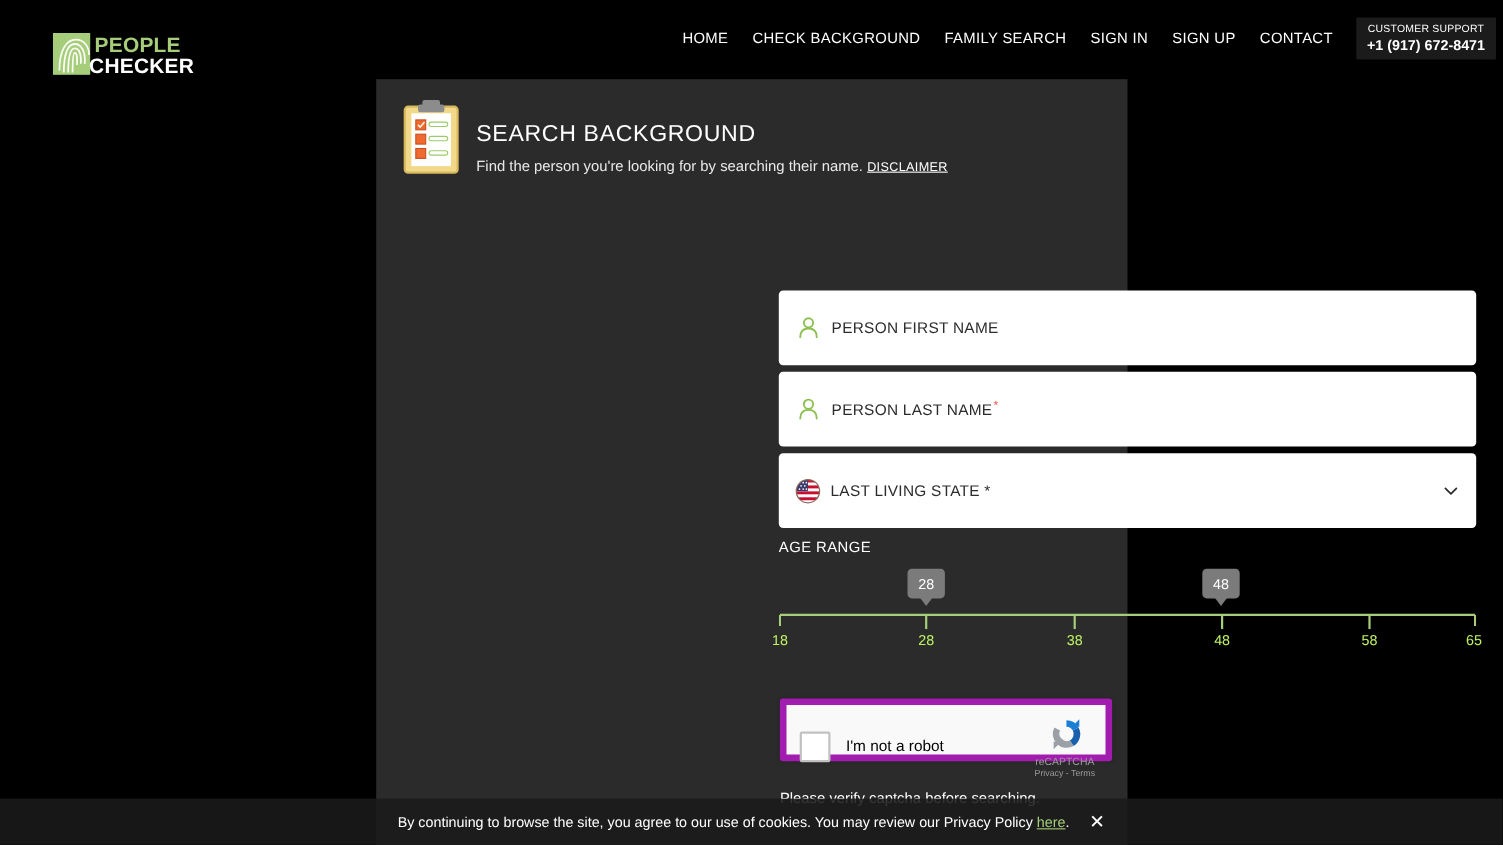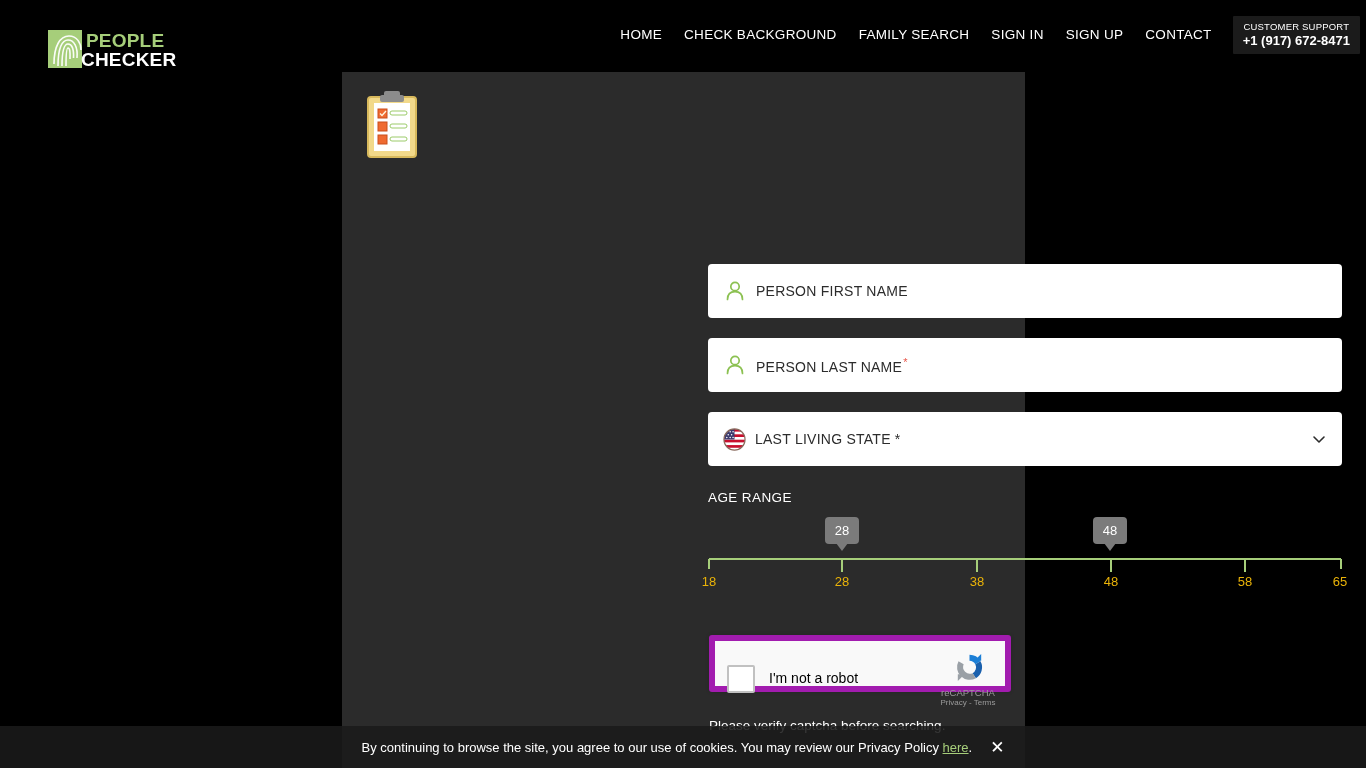--- a/index.html
+++ b/index.html
@@ -121,21 +121,21 @@
     letter-spacing: 0.3px;
     text-decoration: underline;
     cursor: pointer;
   }
 
   
   .field {
     position: absolute;
     left: 366px;
     width: 634px;
-    height: 54px;
+    height: 68px;
     background: #ffffff;
     border-radius: 4px;
     display: flex;
     align-items: center;
     padding-left: 14px;
   }
   .field-1 { top: 192px; }
   .field-2 { top: 266px; text-align: center; }
   .field-3 { top: 340px; padding-right: 14px; }
 
@@ -197,21 +197,21 @@
     border-left: 6px solid transparent;
     border-right: 6px solid transparent;
     border-top: 8px solid #7b7b7b;
   }
   .bubble-min { left: 117px; }
   .bubble-max { left: 385px; }
 
   .tick-label {
     position: absolute;
     top: 62px;
-    color: #eab308;
+    color: #bef264;
     font-size: 13px;
     transform: translateX(-50%);
     white-space: nowrap;
   }
 
   
   .captcha {
     position: absolute;
     left: 367px;
     top: 563px;
@@ -344,20 +344,27 @@
       <g>
         <rect x="12" y="33" width="9" height="9" fill="#ef6a31" stroke="#c94f1c" stroke-width="1"></rect>
         <rect x="24" y="35" width="17" height="4" rx="2" fill="#ffffff" stroke="#9ccb6a" stroke-width="1"></rect>
       </g>
       <g>
         <rect x="12" y="46" width="9" height="9" fill="#ef6a31" stroke="#c94f1c" stroke-width="1"></rect>
         <rect x="24" y="48" width="17" height="4" rx="2" fill="#ffffff" stroke="#9ccb6a" stroke-width="1"></rect>
       </g>
     </svg>
 
+    <div class="head-text">
+      <h1 class="page-title">SEARCH BACKGROUND</h1>
+      <p class="page-sub">
+        <span>Find the person you're looking for by searching their name.</span>
+        <a class="disclaimer-link">DISCLAIMER</a>
+      </p>
+    </div>
   </div>
 
   <div class="field field-1">
     <svg class="field-icon" viewBox="0 0 26 26">
       <circle cx="13" cy="8.5" r="4.2" fill="none" stroke="#8cc152" stroke-width="1.7"></circle>
       <path d="M5.5 21.5 C5.5 15.6, 9 13.6, 13 13.6 C17 13.6, 20.5 15.6, 20.5 21.5" fill="none" stroke="#8cc152" stroke-width="1.7" stroke-linecap="round"></path>
     </svg>
     <span class="field-label">PERSON FIRST NAME</span>
   </div>
 

